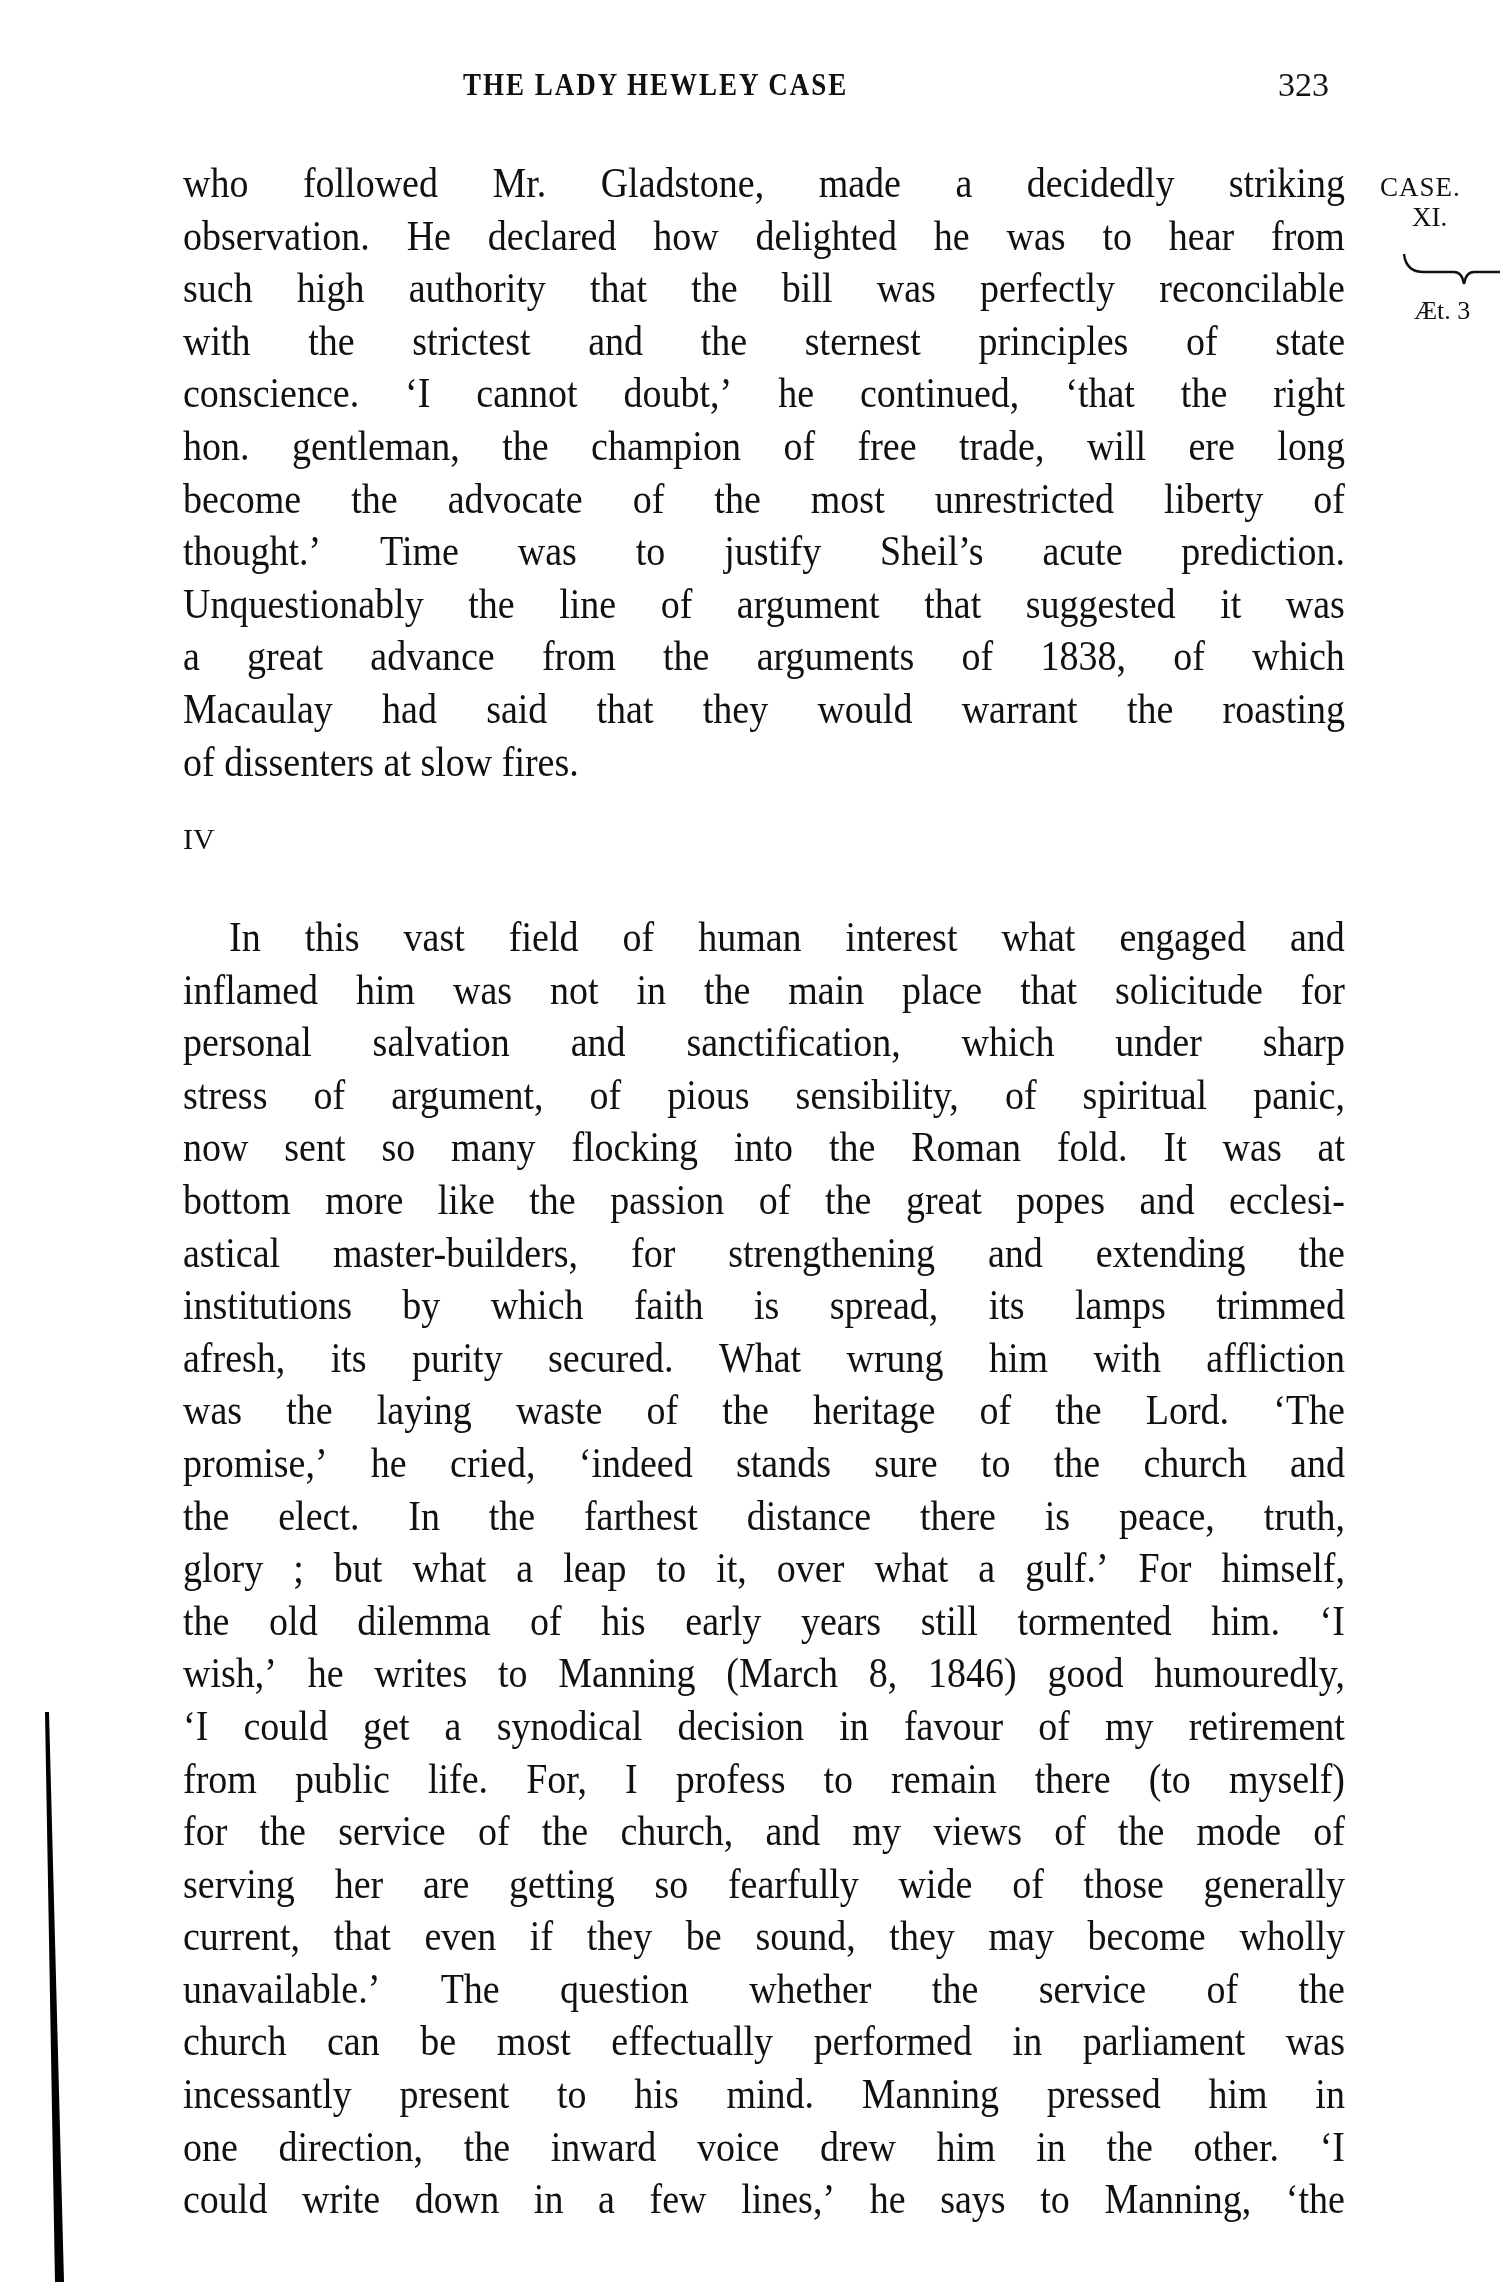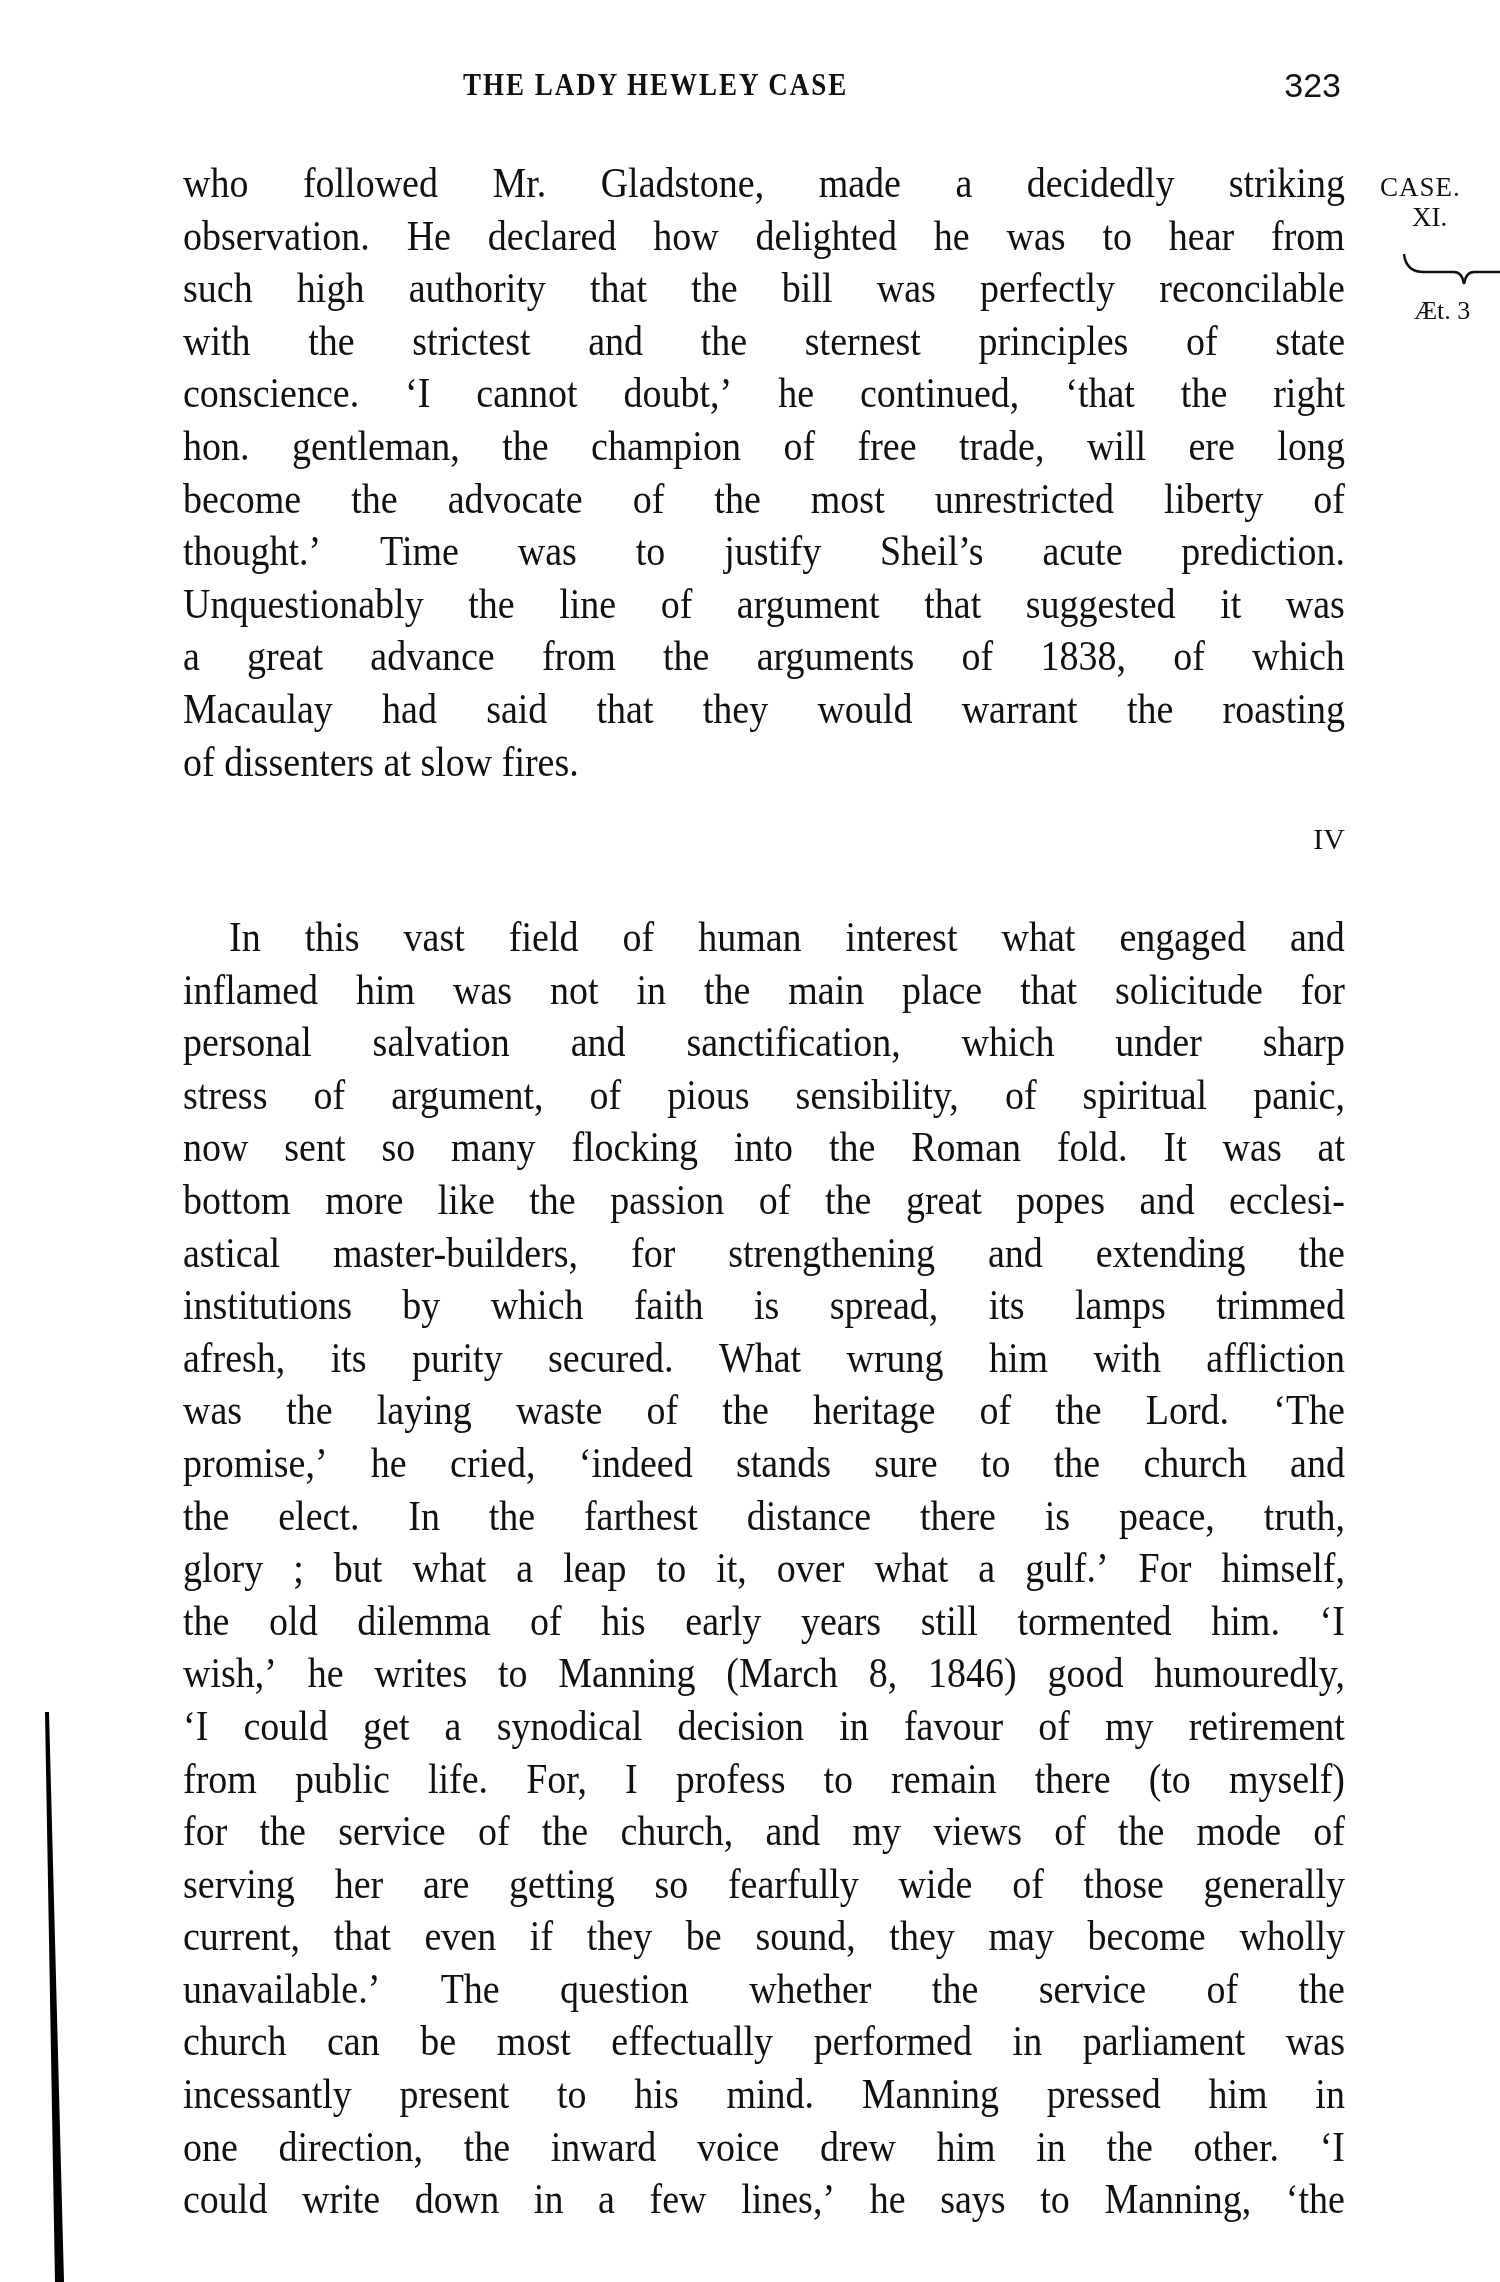--- a/index.html
+++ b/index.html
@@ -27,24 +27,24 @@
       left: 280px;
       top: 0;
       font-size: 27px;
       letter-spacing: 2px;
       font-family: "Liberation Serif", serif;
       font-weight: bold;
       transform: scaleY(1.15);
     }
     .page-number {
       position: absolute;
-      right: 4px;
+      right: 16px;
       top: -4px;
       font-size: 34px;
-      font-family: Liberation Sans, sans-serif;
+      font-family: Liberation Serif, serif;
     }
     .margin-note {
       position: absolute;
       left: 1372px;
       top: 160px;
       width: 128px;
       font-family: "Liberation Serif", serif;
       font-size: 26px;
       line-height: 30px;
     }
@@ -94,21 +94,21 @@
       transform-origin: bottom left;
     }
     .line.last {
       text-align-last: left;
     }
     .section-heading {
       position: absolute;
       left: 183px;
       top: 822px;
       width: 1162px;
-      text-align: right;
+      text-align: left;
       font-family: "Liberation Serif", serif;
       font-size: 30px;
     }
     .body-text-2 {
       top: 914px;
     }
     .line.indent {
       padding-left: 46px;
       box-sizing: border-box;
     }

